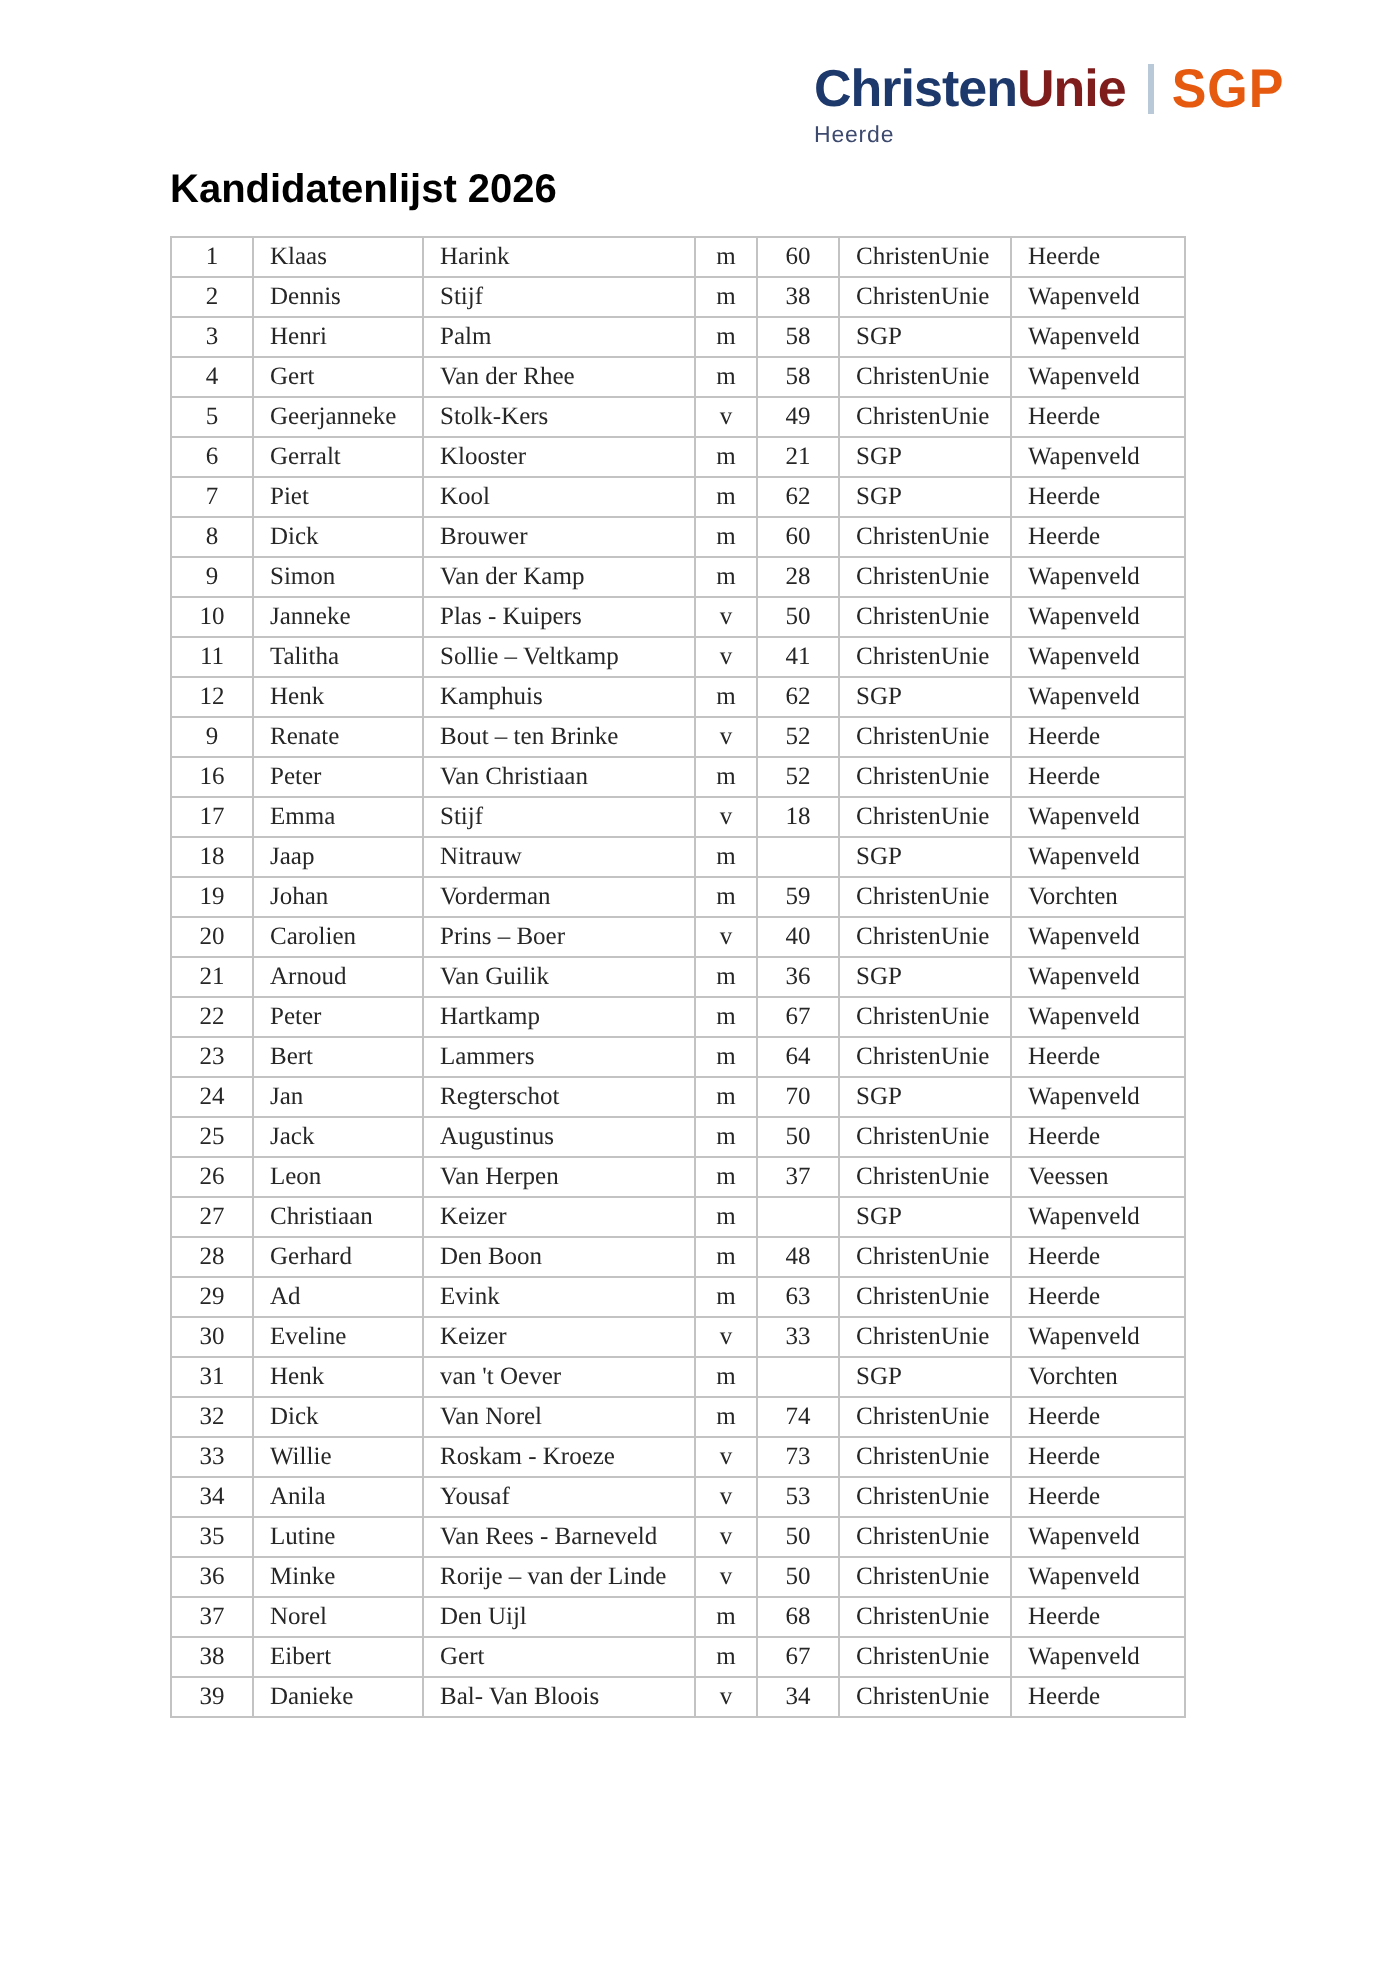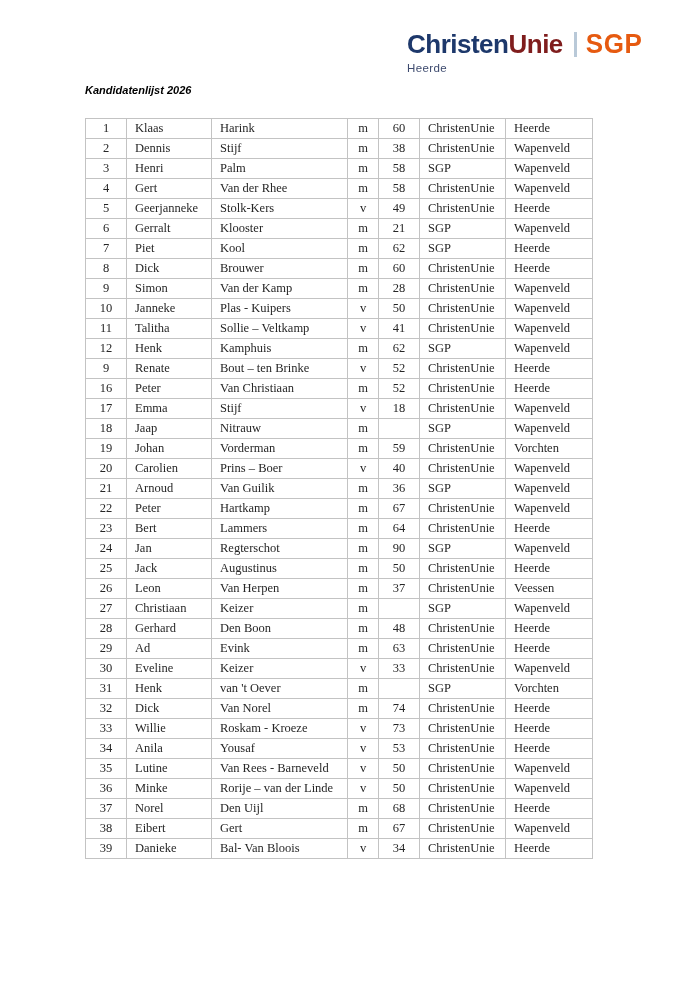--- a/index.html
+++ b/index.html
@@ -47,24 +47,23 @@
     font-size: 11.5px;
     color: #3d4a6e;
     letter-spacing: 0.4px;
   }
 
   
   .doc-title {
     position: absolute;
     left: 85px;
     top: 84px;
-    font-size: 11px;
+    font-size: 20px;
     font-weight: bold;
     color: #000000;
-    font-style: italic;
   }
 
   
   table.candidates {
     position: absolute;
     left: 85px;
     top: 118px;
     width: 507px;
     border-collapse: collapse;
     table-layout: fixed;
@@ -295,21 +294,21 @@
     <td class="c">m</td>
     <td class="c">64</td>
     <td>ChristenUnie</td>
     <td>Heerde</td>
   </tr>
       <tr>
     <td class="c">24</td>
     <td>Jan</td>
     <td>Regterschot</td>
     <td class="c">m</td>
-    <td class="c">90</td>
+    <td class="c">70</td>
     <td>SGP</td>
     <td>Wapenveld</td>
   </tr>
       <tr>
     <td class="c">25</td>
     <td>Jack</td>
     <td>Augustinus</td>
     <td class="c">m</td>
     <td class="c">50</td>
     <td>ChristenUnie</td>

